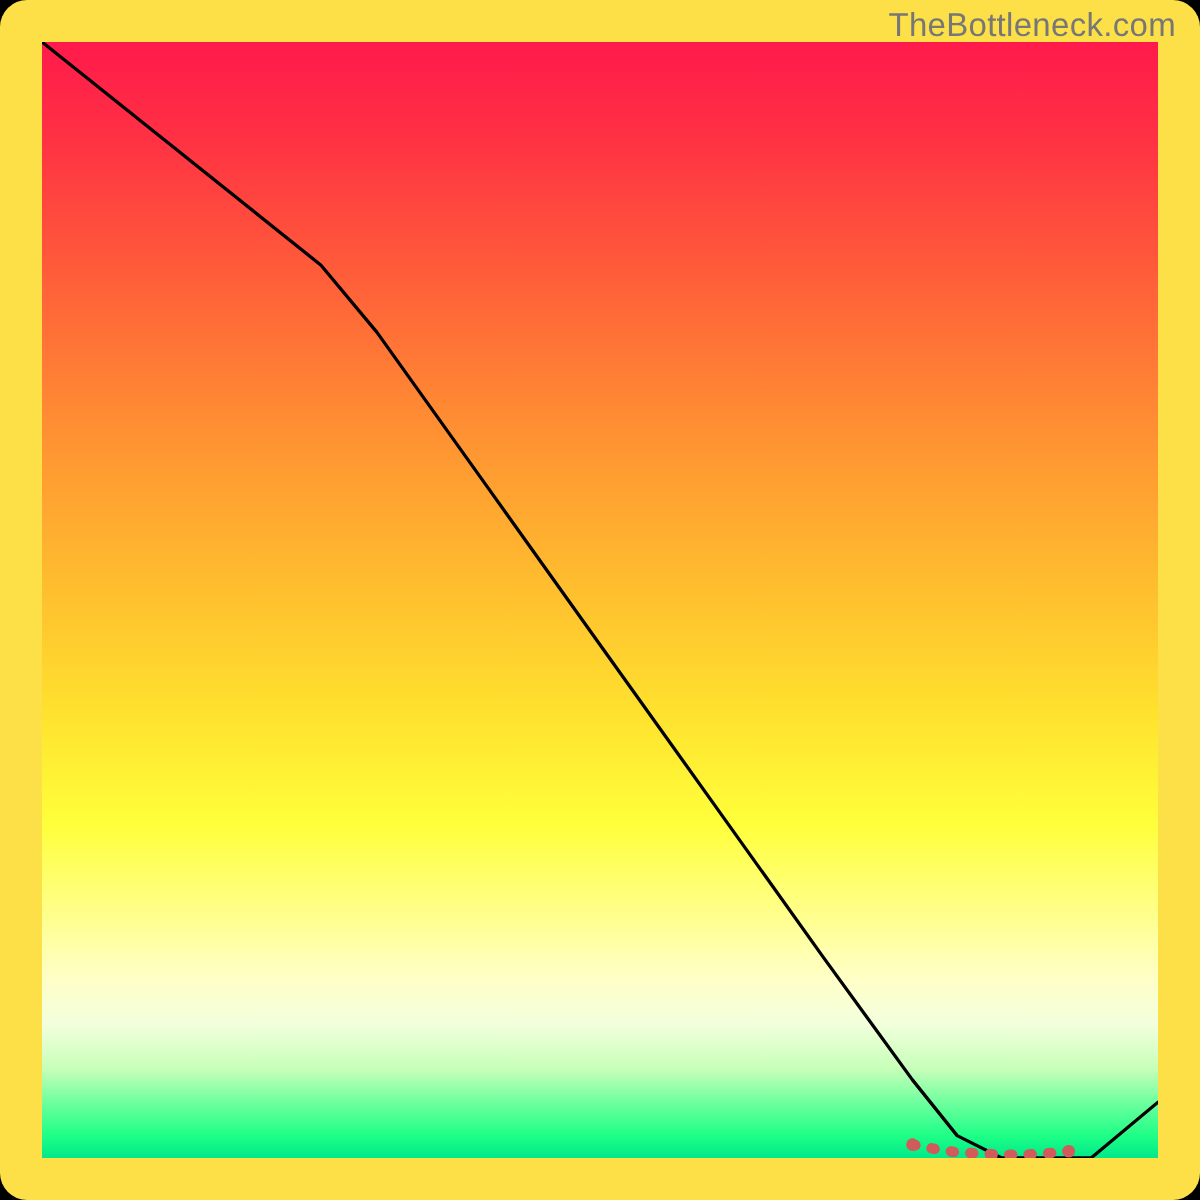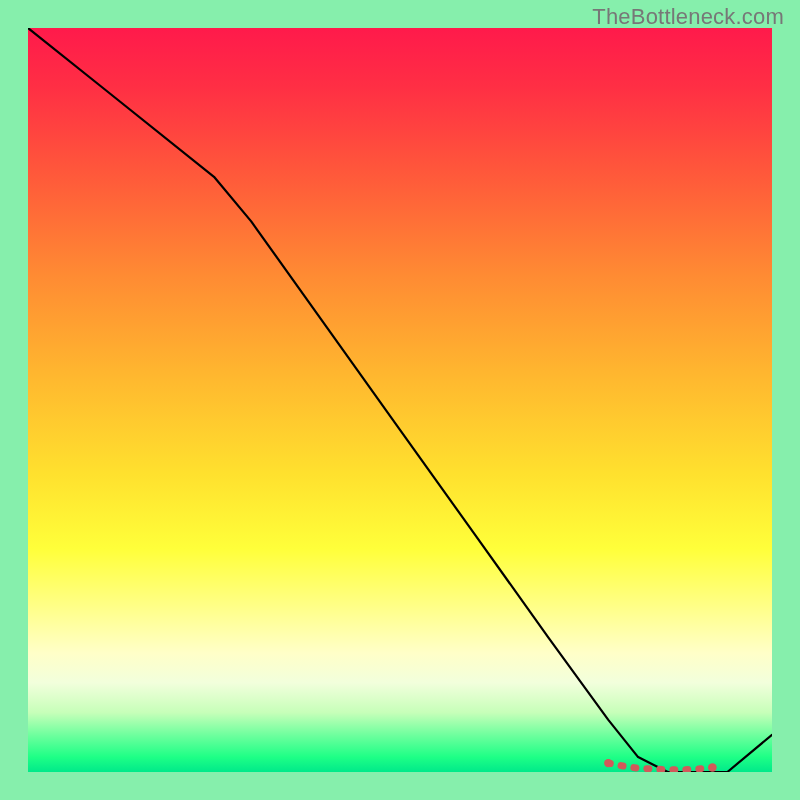--- a/index.html
+++ b/index.html
@@ -8,21 +8,22 @@
     width: 800px;
     height: 800px;
     background: #000;
     overflow: hidden;
     font-family: Arial, Helvetica, sans-serif;
   }
   .frame {
     position: relative;
     width: 800px;
     height: 800px;
-    background: #86efac;
+    background: #fde047;
+    border-radius: 18px;
   }
   .watermark {
     position: absolute;
     top: 4px;
     right: 16px;
     color: #777;
     font-size: 22px;
     font-weight: 400;
     letter-spacing: 0.2px;
     user-select: none;

